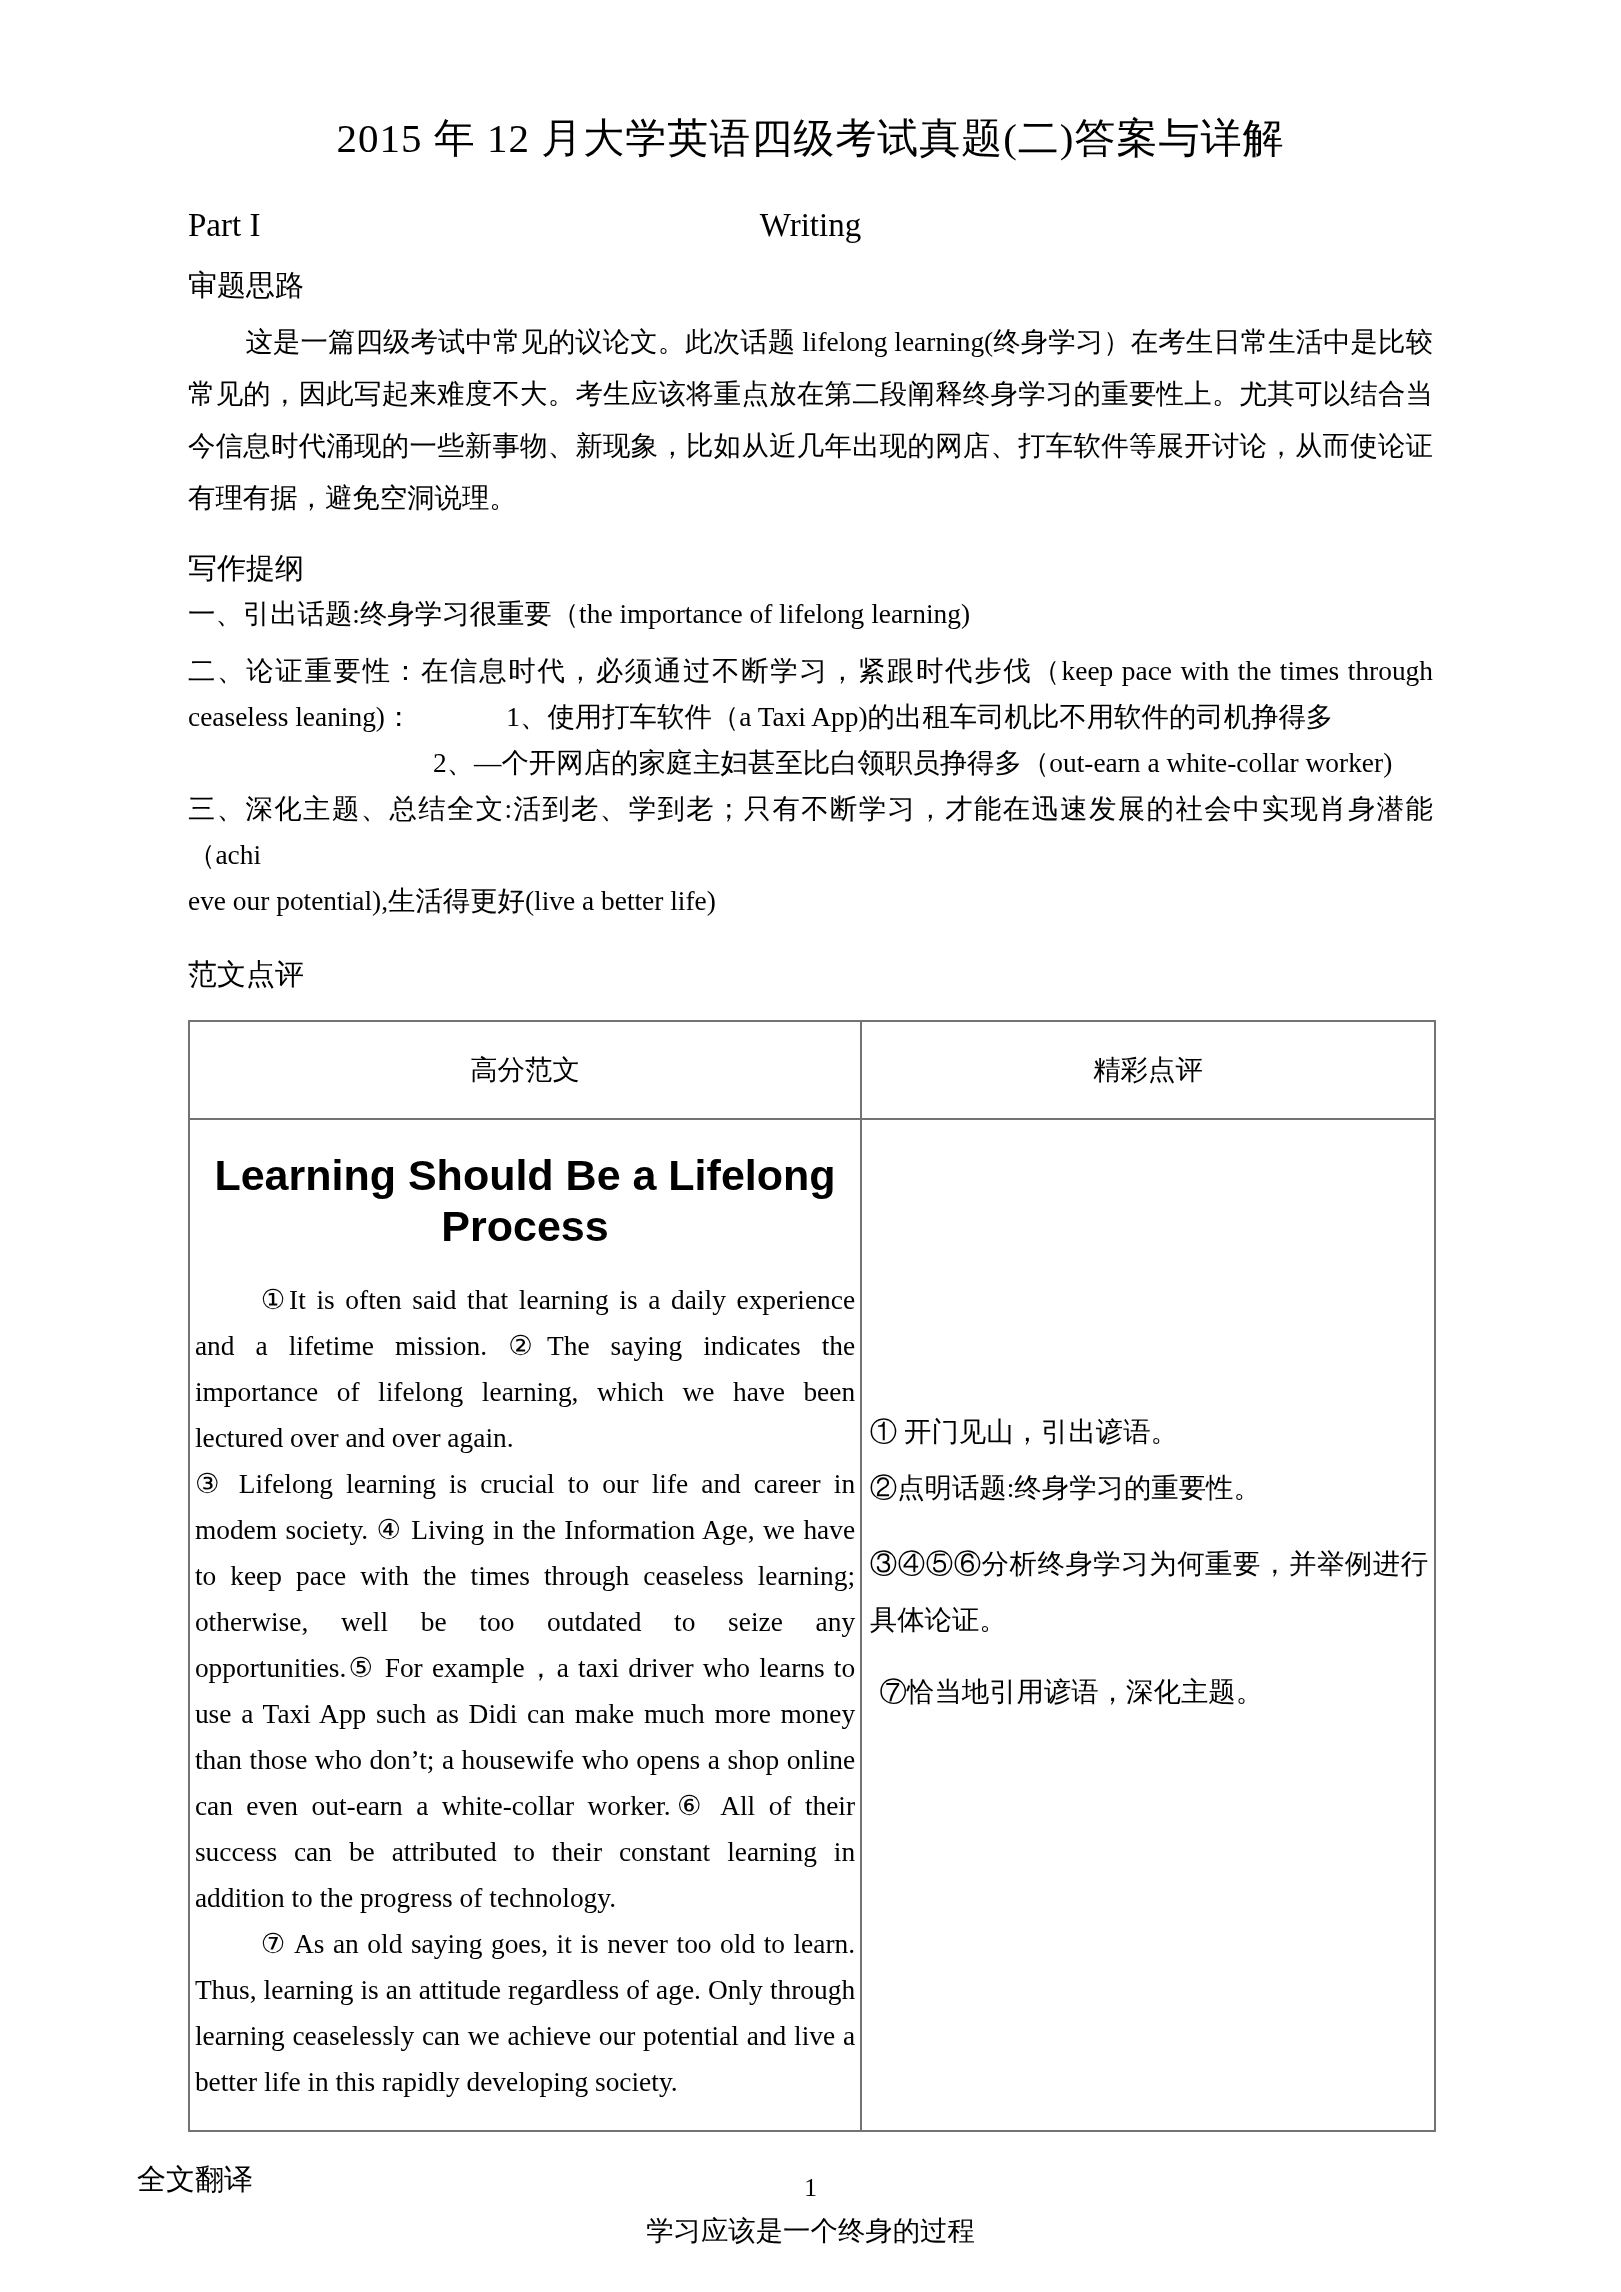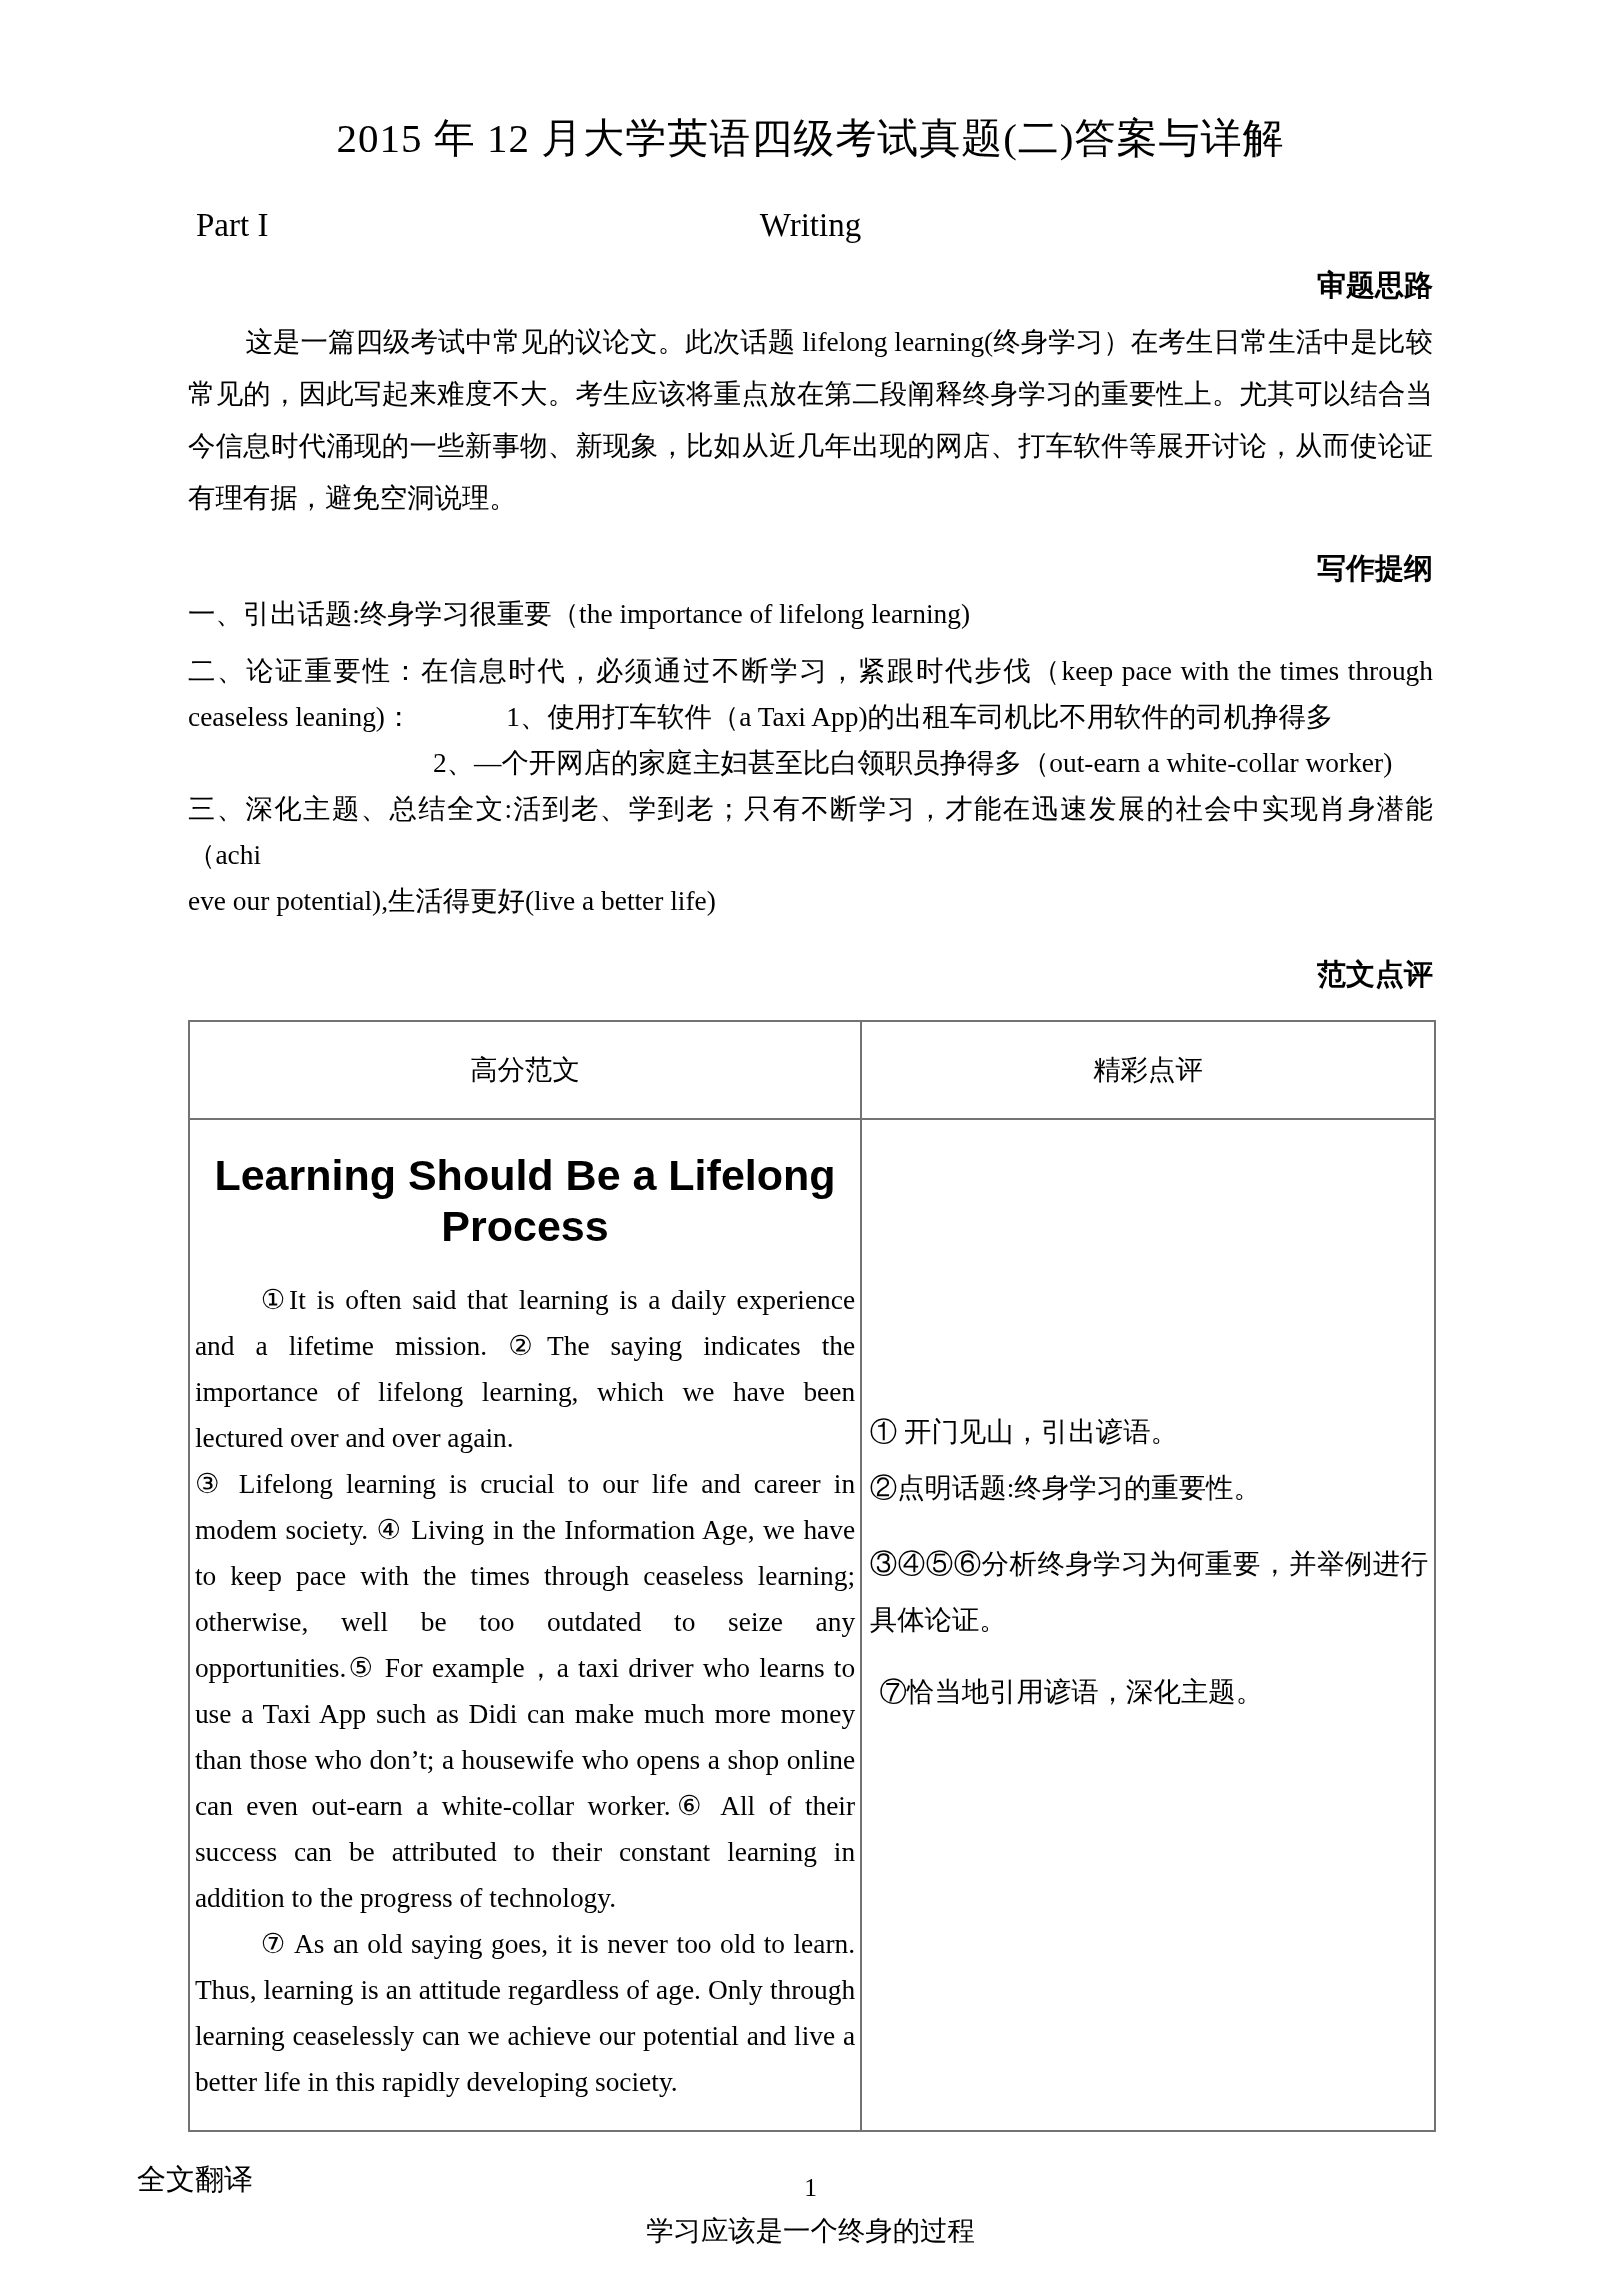--- a/index.html
+++ b/index.html
@@ -25,37 +25,36 @@
     letter-spacing: 1px;
   }
 
   .part-row {
     position: relative;
     margin-top: 37px;
     height: 47px;
   }
   .part-label {
     position: absolute;
-    left: 8px;
+    left: 0;
     font-size: 33px;
   }
   .part-title {
     position: absolute;
     left: 0;
     right: 0;
     text-align: center;
     font-size: 33px;
   }
 
   .section-heading {
     font-size: 29px;
-    font-weight: bold;
+    font-weight: normal;
     margin-top: 9.8px;
     line-height: 45px;
-    text-align: right;
   }
   .body-para {
     font-size: 27.4px;
     line-height: 52px;
     text-align: justify;
     margin-top: 7.8px;
   }
   .indent { text-indent: 2.1em; }
 
   .outline-heading { margin-top: 21.6px; }

